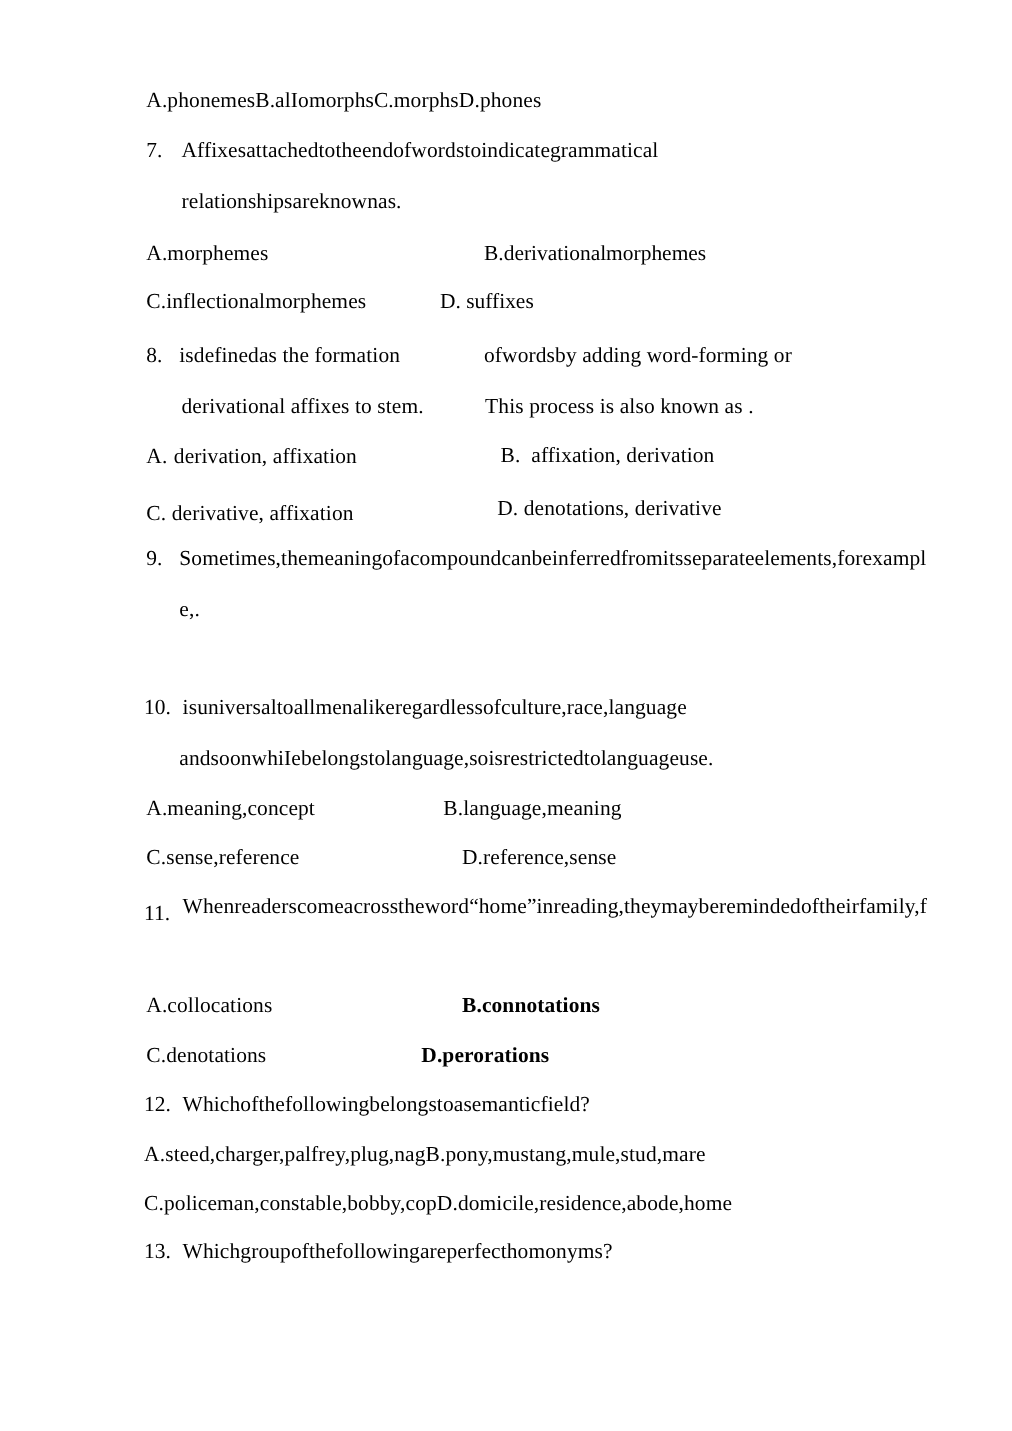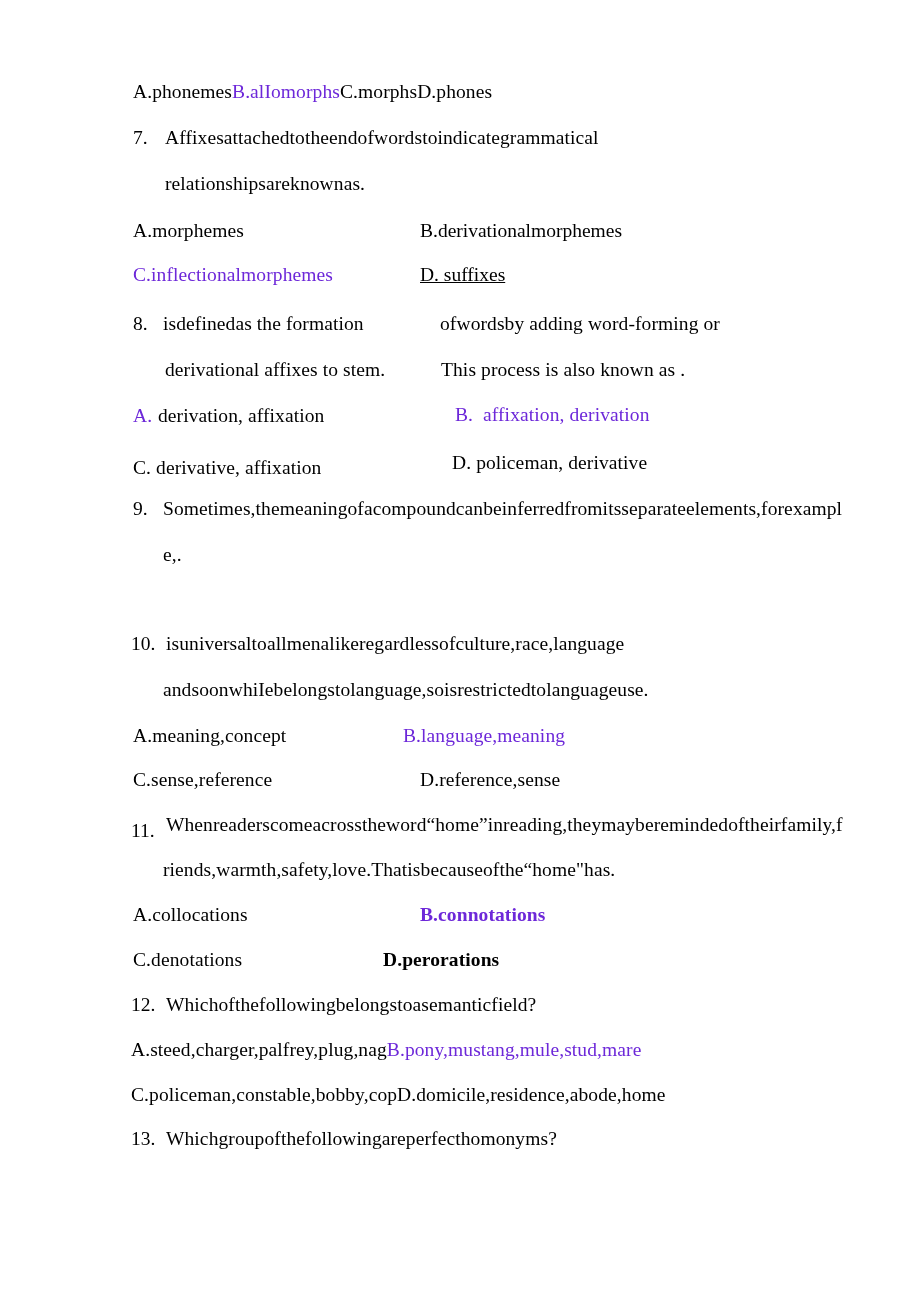--- a/index.html
+++ b/index.html
@@ -23,21 +23,21 @@
   
   .ln {
     position: absolute;
     font-size: 19.5px;
     line-height: 24px;
     white-space: pre;
     letter-spacing: 0.1px;
     color: #000000;
   }
   .red {
-    color: #6d28d9;
+    color: #000000;
   }
   .q-num {
     position: absolute;
     font-size: 19.5px;
     line-height: 24px;
     white-space: pre;
   }
   .opt-col2 {
     position: absolute;
     font-size: 19.5px;
@@ -50,53 +50,52 @@
 
 <div class="page">
 
   <div class="ln" style="left:133px; top:80px;"><span>A.phonemes</span><span class="red">B.alIomorphs</span><span>C.morphs</span><span>D.phones</span></div>
 
   <div class="q-num" style="left:133px; top:126px;">7.</div>
   <div class="ln" style="left:165px; top:172px;">relationshipsareknownas.</div>
   <div class="ln" style="left:165px; top:126px;">Affixesattachedtotheendofwordstoindicategrammatical</div>
 
   <div class="ln" style="left:133px; top:219px;">A.morphemes</div>
-  <div class="opt-col2" style="left:420px; top:219px;text-align:right;">B.derivationalmorphemes</div>
+  <div class="opt-col2" style="left:440px; top:219px;text-align:right;">B.derivationalmorphemes</div>
   <div class="ln red" style="left:133px; top:263px;">C.inflectionalmorphemes</div>
-  <div class="opt-col2" style="left:420px; top:263px;text-decoration:underline;">D. suffixes</div>
+  <div class="opt-col2" style="left:400px; top:263px;">D. suffixes</div>
 
   <div class="q-num" style="left:133px; top:312px;">8.</div>
   <div class="ln" style="left:163px; top:312px;">isdefinedas the formation</div>
   <div class="ln" style="left:440px; top:312px;">ofwordsby adding word-forming or</div>
   <div class="ln" style="left:165px; top:358px;">derivational affixes to stem.</div>
   <div class="ln" style="left:441px; top:358px;">This process is also known as .</div>
 
   <div class="ln red" style="left:133px; top:404px;">A.</div>
   <div class="ln" style="left:158px; top:404px;">derivation, affixation</div>
   <div class="ln red" style="left:455px; top:403px;">B.  affixation, derivation</div>
   <div class="ln" style="left:133px; top:456px;">C. derivative, affixation</div>
-  <div class="ln" style="left:452px; top:451px;">D. policeman, derivative</div>
+  <div class="ln" style="left:452px; top:451px;">D. denotations, derivative</div>
 
   <div class="q-num" style="left:133px; top:497px;">9.</div>
   <div class="ln" style="left:163px; top:497px;">Sometimes,themeaningofacompoundcanbeinferredfromitsseparateelements,forexampl</div>
   <div class="ln" style="left:163px; top:543px;">e,.</div>
 
 
   <div class="q-num" style="left:131px; top:632px;">10.</div>
   <div class="ln" style="left:166px; top:632px;">isuniversaltoallmenalikeregardlessofculture,race,language</div>
   <div class="ln" style="left:163px; top:678px;">andsoonwhiIebelongstolanguage,soisrestrictedtolanguageuse.</div>
 
   <div class="ln" style="left:133px; top:724px;">A.meaning,concept</div>
   <div class="ln red" style="left:403px; top:724px;">B.language,meaning</div>
   <div class="ln" style="left:133px; top:768px;">C.sense,reference</div>
   <div class="ln" style="left:420px; top:768px;">D.reference,sense</div>
 
   <div class="q-num" style="left:131px; top:819px;">11.</div>
   <div class="ln" style="left:166px; top:813px;">Whenreaderscomeacrosstheword“home”inreading,theymayberemindedoftheirfamily,f</div>
-  <div class="ln" style="left:163px; top:858px;">riends,warmth,safety,love.Thatisbecauseofthe“home"has.</div>
 
   <div class="ln" style="left:133px; top:903px;">A.collocations</div>
   <div class="ln red" style="left:420px; top:903px;font-weight:bold;">B.connotations</div>
   <div class="ln" style="left:133px; top:948px;">C.denotations</div>
   <div class="ln" style="left:383px; top:948px;font-weight:bold;">D.perorations</div>
 
   <div class="q-num" style="left:131px; top:993px;">12.</div>
   <div class="ln" style="left:131px; top:1038px;"><span>A.steed,charger,palfrey,plug,nag</span><span class="red">B.pony,mustang,mule,stud,mare</span></div>
 
   <div class="ln" style="left:166px; top:993px;">Whichofthefollowingbelongstoasemanticfield?</div>

